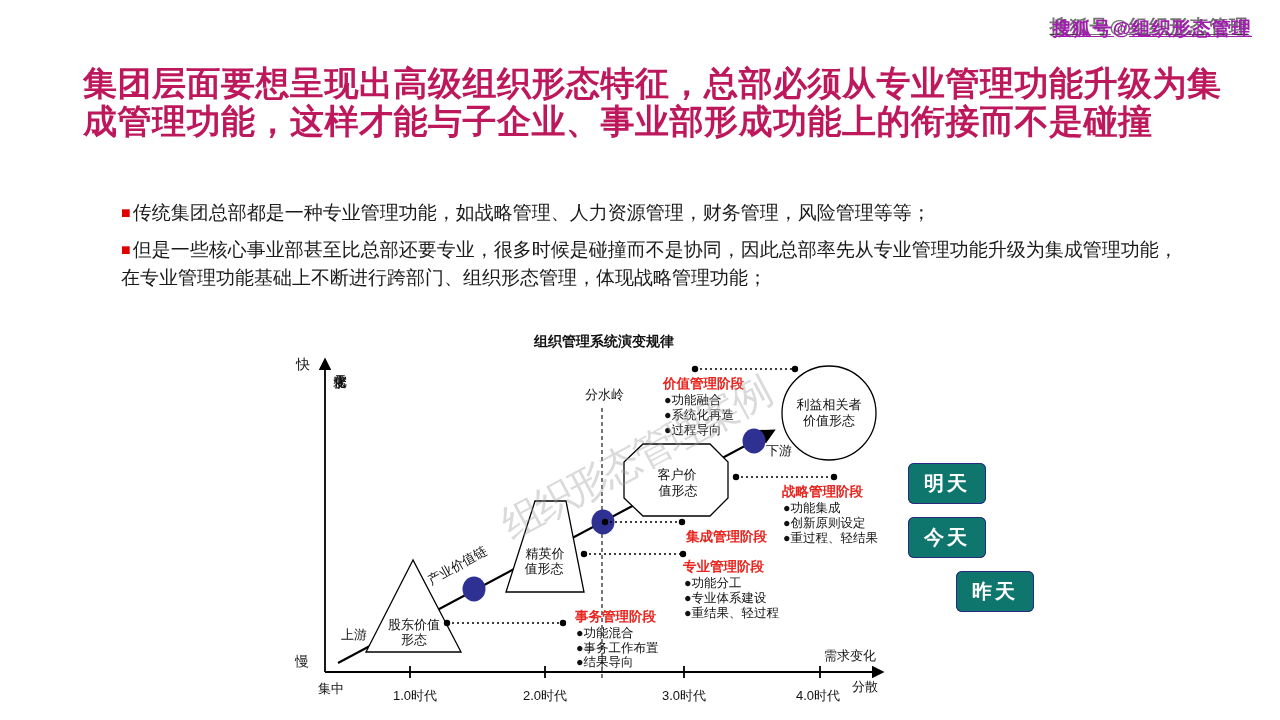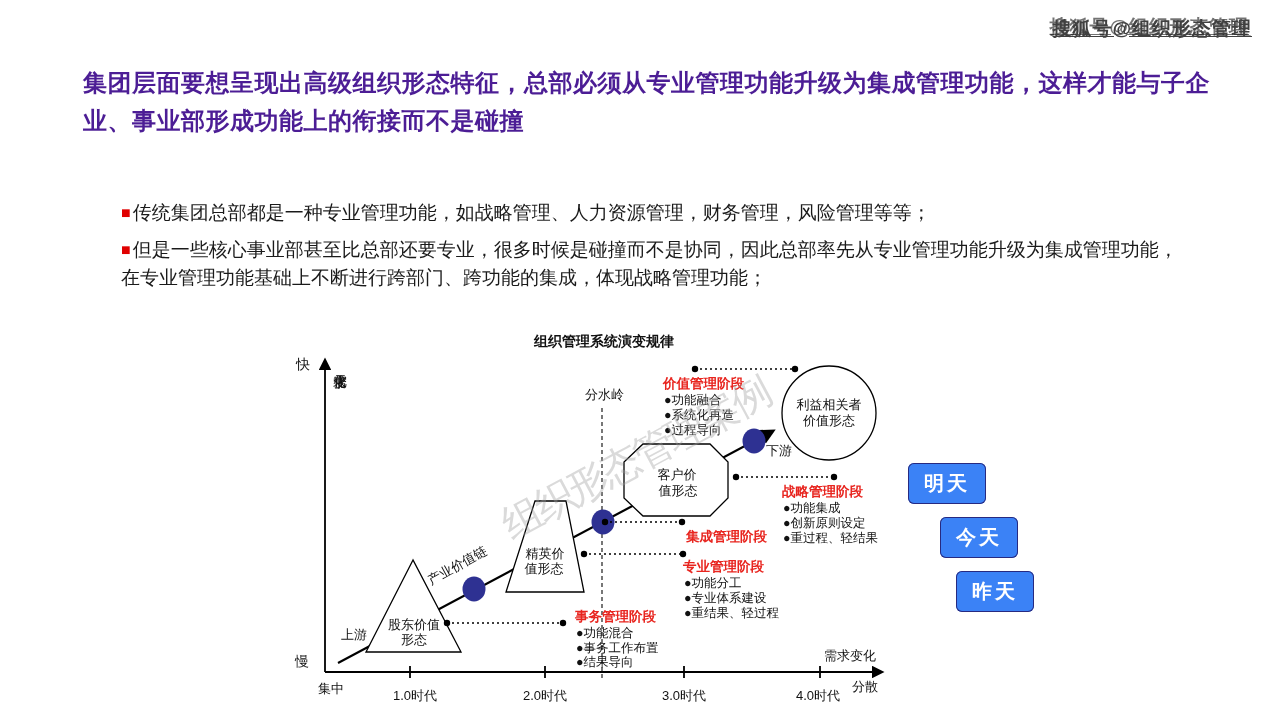--- a/index.html
+++ b/index.html
@@ -4,28 +4,28 @@
 <style>
   html,body{margin:0;padding:0;}
   body{
     width:1280px;height:720px;position:relative;overflow:hidden;
     background:#ffffff;
     font-family:"Liberation Sans","DejaVu Sans",sans-serif;
     color:#111;
   }
   .watermark-top{
     position:absolute;top:16px;right:28px;
-    font-size:19px;font-weight:bold;color:#404040;
+    font-size:19px;font-weight:bold;color:#a21caf;
     text-decoration:underline;
     text-shadow:-3px -2px 0 rgba(0,0,0,0.55);
     letter-spacing:1px;
   }
   .slide-title{
     position:absolute;left:83px;top:64px;width:1150px;
-    font-size:24px;font-weight:bold;line-height:38px;color:#4c1d95;
+    font-size:34px;font-weight:bold;line-height:38px;color:#be185d;
     letter-spacing:0.5px;
   }
   .bullets{
     position:absolute;left:112px;top:190px;width:1080px;
     font-size:19px;line-height:28px;color:#1a1a1a;
   }
   .bullet-item{margin:9px;}
   .bullet-marker{color:#e00000;font-size:16px;margin-right:2px;vertical-align:1px;}
   .diagram-wrap{position:absolute;left:0;top:0;width:1280px;height:720px;}
   svg text{font-family:"Liberation Sans","DejaVu Sans",sans-serif;fill:#111;}
@@ -37,41 +37,41 @@
   .shape-label{font-size:13px;text-anchor:middle;}
   .vtext{writing-mode:vertical-rl;text-orientation:upright;glyph-orientation-vertical:0;font-size:13.5px;}
   .chart-watermark{
     position:absolute;left:505px;top:500px;
     font-size:40px;color:#9f9f9f;opacity:0.38;
     transform:rotate(-28deg);transform-origin:left center;
     letter-spacing:-3px;white-space:nowrap;pointer-events:none;
   }
   .side-btn{
     position:absolute;left:908px;width:78px;height:41px;
-    background:#3b82f6;color:#fff;border-radius:6px;
+    background:#0f766e;color:#fff;border-radius:6px;
     display:flex;align-items:center;justify-content:center;
     font-size:20px;font-weight:bold;letter-spacing:3px;
     box-shadow:0 0 0 1px #272a80 inset;
   }
   .btn-1{top:463px;}
-  .btn-2{top:517px;margin-left:32px;}
+  .btn-2{top:517px;}
   .btn-3{top:571px;margin-left:48px;}
 </style>
 </head>
 <body>
 
 <div>
 
   <div class="watermark-top">搜狐号@组织形态管理</div>
 
   <div class="slide-title">集团层面要想呈现出高级组织形态特征，总部必须从专业管理功能升级为集成管理功能，这样才能与子企业、事业部形成功能上的衔接而不是碰撞</div>
 
   <div class="bullets">
     <div class="bullet-item"><span class="bullet-marker">■</span><span>传统集团总部都是一种专业管理功能，如战略管理、人力资源管理，财务管理，风险管理等等；</span></div>
-    <div class="bullet-item"><span class="bullet-marker">■</span><span>但是一些核心事业部甚至比总部还要专业，很多时候是碰撞而不是协同，因此总部率先从专业管理功能升级为集成管理功能，在专业管理功能基础上不断进行跨部门、跨功能的集成，体现战略管理功能；</span></div>
+    <div class="bullet-item"><span class="bullet-marker">■</span><span>但是一些核心事业部甚至比总部还要专业，很多时候是碰撞而不是协同，因此总部率先从专业管理功能升级为集成管理功能，在专业管理功能基础上不断进行跨部门、组织形态管理，体现战略管理功能；</span></div>
   </div>
 
   <div class="diagram-wrap">
   <svg viewBox="290 325 610 385" style="position:absolute;left:290px;top:325px;width:610px;height:385px" xmlns="http://www.w3.org/2000/svg">
     <defs>
       <marker id="arrow" viewBox="0 0 10 10" refX="8" refY="5" markerWidth="7" markerHeight="7" orient="auto-start-reverse">
         <path d="M0,0 L10,5 L0,10 z" fill="#000"></path>
       </marker>
     </defs>
 

